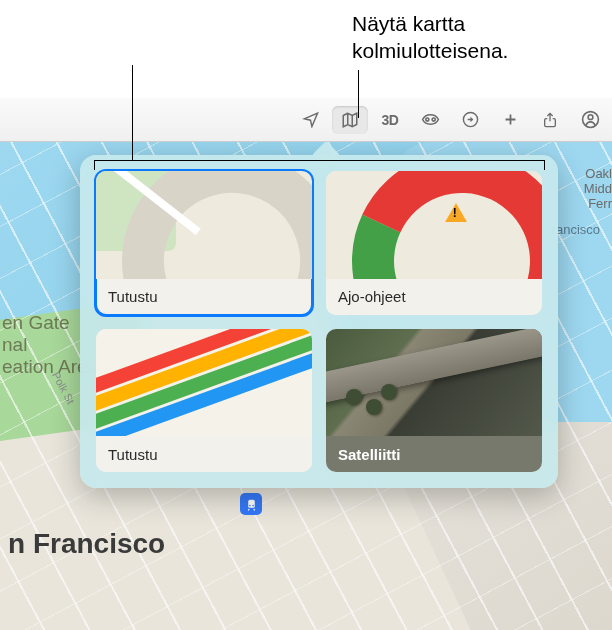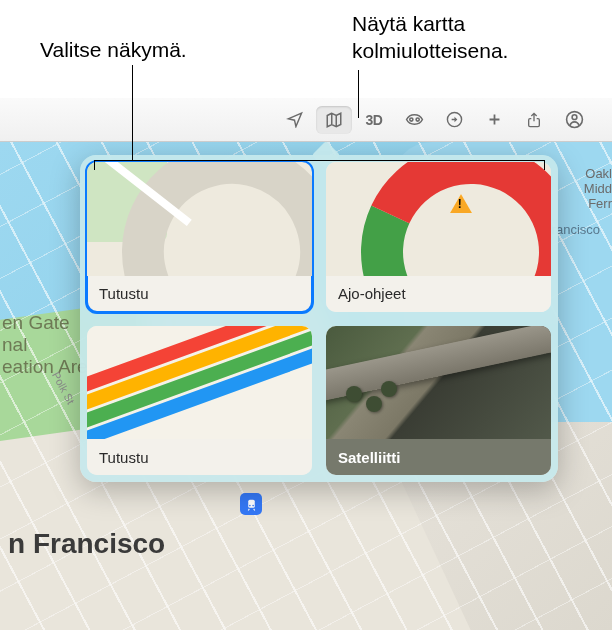--- a/index.html
+++ b/index.html
@@ -72,21 +72,21 @@
       position: absolute;
       top: 98px;
       left: 0;
       right: 0;
       height: 44px;
       background: linear-gradient(#fafafa, #f0f0f0);
       border-bottom: 1px solid #ccc;
       display: flex;
       align-items: center;
       justify-content: flex-end;
-      padding-right: 20px;
+      padding-right: 4px;
       gap: 4px;
       z-index: 90;
     }
     .toolbar-btn {
       width: 36px;
       height: 28px;
       display: flex;
       align-items: center;
       justify-content: center;
       border-radius: 6px;
@@ -182,21 +182,21 @@
       font-size: 13px;
     }
     .popover {
       position: absolute;
       top: 155px;
       left: 80px;
       width: 478px;
       background: rgba(198, 232, 236, 0.92);
       backdrop-filter: blur(10px);
       border-radius: 16px;
-      padding: 7px;
+      padding: 16px;
       display: grid;
       grid-template-columns: 1fr 1fr;
       gap: 14px;
       box-shadow: 0 8px 30px rgba(0,0,0,0.25);
       z-index: 80;
     }
     .popover::before {
       content: "";
       position: absolute;
       top: -10px;
@@ -307,21 +307,20 @@
       background: linear-gradient(130deg, #4a5a3e 0%, #5f6e4f 30%, #8a8674 32%, #7c7866 48%, #3a3d34 50%, #52594a 100%);
     }
     .pv-sat .hwy { position:absolute; top:20px; left:-10px; right:-10px; height:30px; background: linear-gradient(#9a968a,#7a766a); transform: rotate(-12deg); box-shadow: 0 3px 6px rgba(0,0,0,0.4);}
     .pv-sat .tree { position:absolute; width:16px; height:16px; background:#3e4d33; border-radius:50%; box-shadow: 1px 1px 3px rgba(0,0,0,0.4);}
     .tile-label-bar.dark { background: rgba(100,104,90,0.88); color:#fff;font-weight:bold;}
   </style>
 </head>
 <body>
 
 <div class="callouts">
-  <div class="callout callout-1">Valitse näkymä.</div>
   <div class="callout callout-2">Näytä kartta kolmiulotteisena.</div>
   <div class="callout-line line-1"></div>
   <div class="callout-line line-2"></div>
 </div>
 <div class="line-1h"></div>
 <div class="line-1v-l"></div>
 <div class="line-1v-r"></div>
 
 <div class="toolbar">
   <div class="toolbar-btn">

